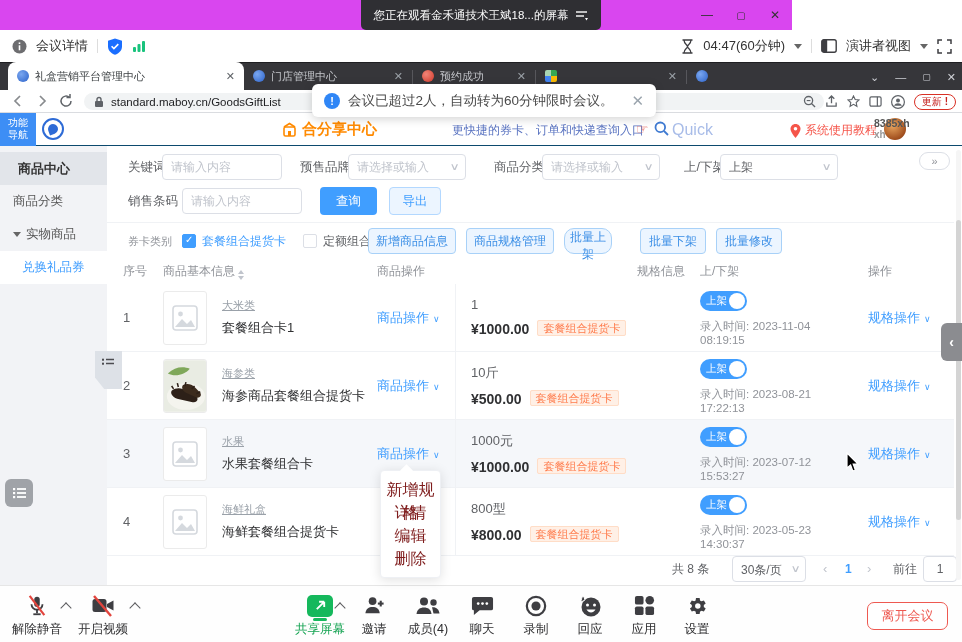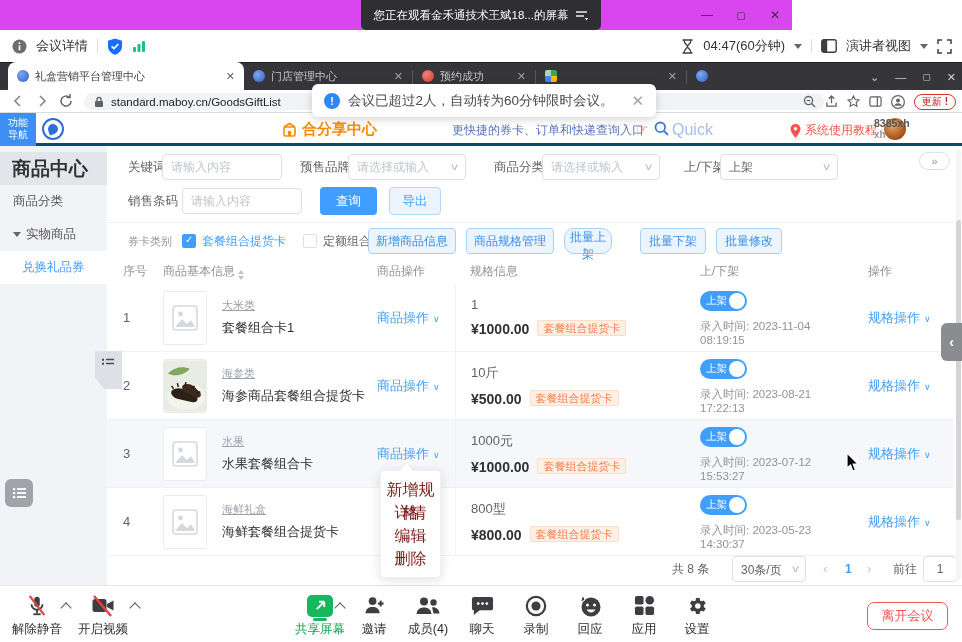--- a/index.html
+++ b/index.html
@@ -38,39 +38,39 @@
 
   
   .addressbar { position:absolute; left:0; top:90px; width:962px; height:23px; background:#fff; border-bottom:1px solid #dadce0; }
   .nav-ic { position:absolute; top:3px; width:16px; height:16px; color:#5f6368; }
   .omnibox { position:absolute; left:84px; top:3px; width:740px; height:17px; background:#f1f3f4; border-radius:9px; display:flex; align-items:center; gap:7px; padding:0 10px; }
   .url { font-size:11.5px; color:#202124; }
   .ab-right { position:absolute; right:6px; top:2px; height:19px; display:flex; align-items:center; gap:9px; color:#5f6368; }
   .update-pill { height:16px; border:1px solid #d93025; border-radius:9px; color:#c5221f; font-size:10px; display:flex; align-items:center; gap:3px; padding:0 7px; background:#fff; }
 
   
-  .appheader { position:absolute; left:0; top:113px; width:962px; height:33px; background:#fff; border-bottom:3px solid #0c4a6e; }
+  .appheader { position:absolute; left:0; top:113px; width:962px; height:33px; background:#fff; border-bottom:1px solid #0c4a6e; }
   .navbox { position:absolute; left:0; top:0; width:36px; height:33px; background:#3d8ef5; color:#fff; font-size:10px; line-height:12px; text-align:center; padding-top:4px; }
   .applogo { position:absolute; left:42px; top:5px; width:22px; height:22px; border-radius:50%; border:2px solid #2e6bd6; display:flex; align-items:center; justify-content:center; }
   .applogo::after { content:""; width:10px; height:10px; border-radius:50% 50% 50% 0; background:#2e6bd6; transform:rotate(-20deg); }
   .apptitle { position:absolute; left:72px; top:6px; font-size:16px; font-weight:bold; color:#3b79d3; letter-spacing:1px; }
   .sharecenter { position:absolute; left:282px; top:7px; display:flex; align-items:center; gap:5px; color:#ff8a00; font-weight:bold; font-size:15px; }
   .quickhint { position:absolute; left:452px; top:9px; font-size:12px; color:#5872c0; }
   .finger { position:absolute; left:636px; top:8px; color:#e4574d; font-size:14px; }
   .qmag { position:absolute; left:654px; top:8px; }
   .quicklbl { position:absolute; left:672px; top:8px; font-size:16px; color:#a8bce8; }
   .tutorial { position:absolute; left:790px; top:9px; display:flex; align-items:center; gap:4px; color:#f5554a; font-size:12px; }
   .avatar { position:absolute; left:884px; top:5px; width:22px; height:22px; border-radius:50%; background:radial-gradient(circle at 40% 35%, #e8a55f, #a14f1e 70%, #6d3312); }
   .usercol { position:absolute; left:874px; top:4px; line-height:12px;font-weight:bold; }
   .uname { font-size:10.5px; color:#555; }
   .usub { font-size:10px; color:#999; }
 
   
   .sidebar { position:absolute; left:0; top:146px; width:107px; bottom:57px; background:#f2f3f6; }
-  .sb-head { margin-top:6px; height:33px; line-height:33px; background:#e2e5ea; color:#333; font-weight:bold; font-size:19px; padding-left:12px; }
+  .sb-head { margin-top:6px; height:33px; line-height:33px; background:#e2e5ea; color:#333; font-weight:bold; font-size:13px; padding-left:18px; }
   .sb-item { height:33px; line-height:33px; font-size:12.5px; color:#555; padding-left:13px; cursor:pointer; }
   .sb-item .tri { display:inline-block; width:0; height:0; border-left:4px solid transparent; border-right:4px solid transparent; border-top:5px solid #666; margin-right:5px; vertical-align:middle; }
   .sb-item.leaf { background:#fff; color:#409eff; padding-left:22px; }
 
   
   .content { position:absolute; left:107px; top:146px; right:0; bottom:57px; background:#fff; }
   .flabel { position:absolute; font-size:12.5px; color:#606266; line-height:26px; height:26px; }
   .finput, .fselect { position:absolute; height:26px; border:1px solid #dcdfe6; border-radius:4px; background:#fff; font-size:12px; color:#606266; padding:0 8px; }
   .finput { width:120px; }
   .finput::placeholder { color:#c0c4cc; }
@@ -369,21 +369,21 @@
     <button class="abtn" style="left:609px; width:66px;">批量修改</button>
 
     <div class="tablewrap">
       <div class="thead">
         <div>序号</div>
         <div><span>商品基本信息</span><span class="sort">
               <i class="up"></i>
               <i class="dn"></i>
             </span></div>
         <div>商品操作</div>
-        <div style="padding-left:15px;">规格信息</div>
+        <div style="padding-left:15px;text-align:right;">规格信息</div>
         <div style="padding-left:15px;">上/下架</div>
         <div style="padding-left:15px;">操作</div>
       </div>
 
       <div class="trow">
         <div class="c-no">1</div>
         <div class="c-prod">
           <div class="thumb">
             <svg width="26" height="26" viewBox="0 0 26 26">
                 <rect x="1" y="1" width="24" height="24" rx="3" fill="none" stroke="#d5d9de" stroke-width="1.6"></rect>

